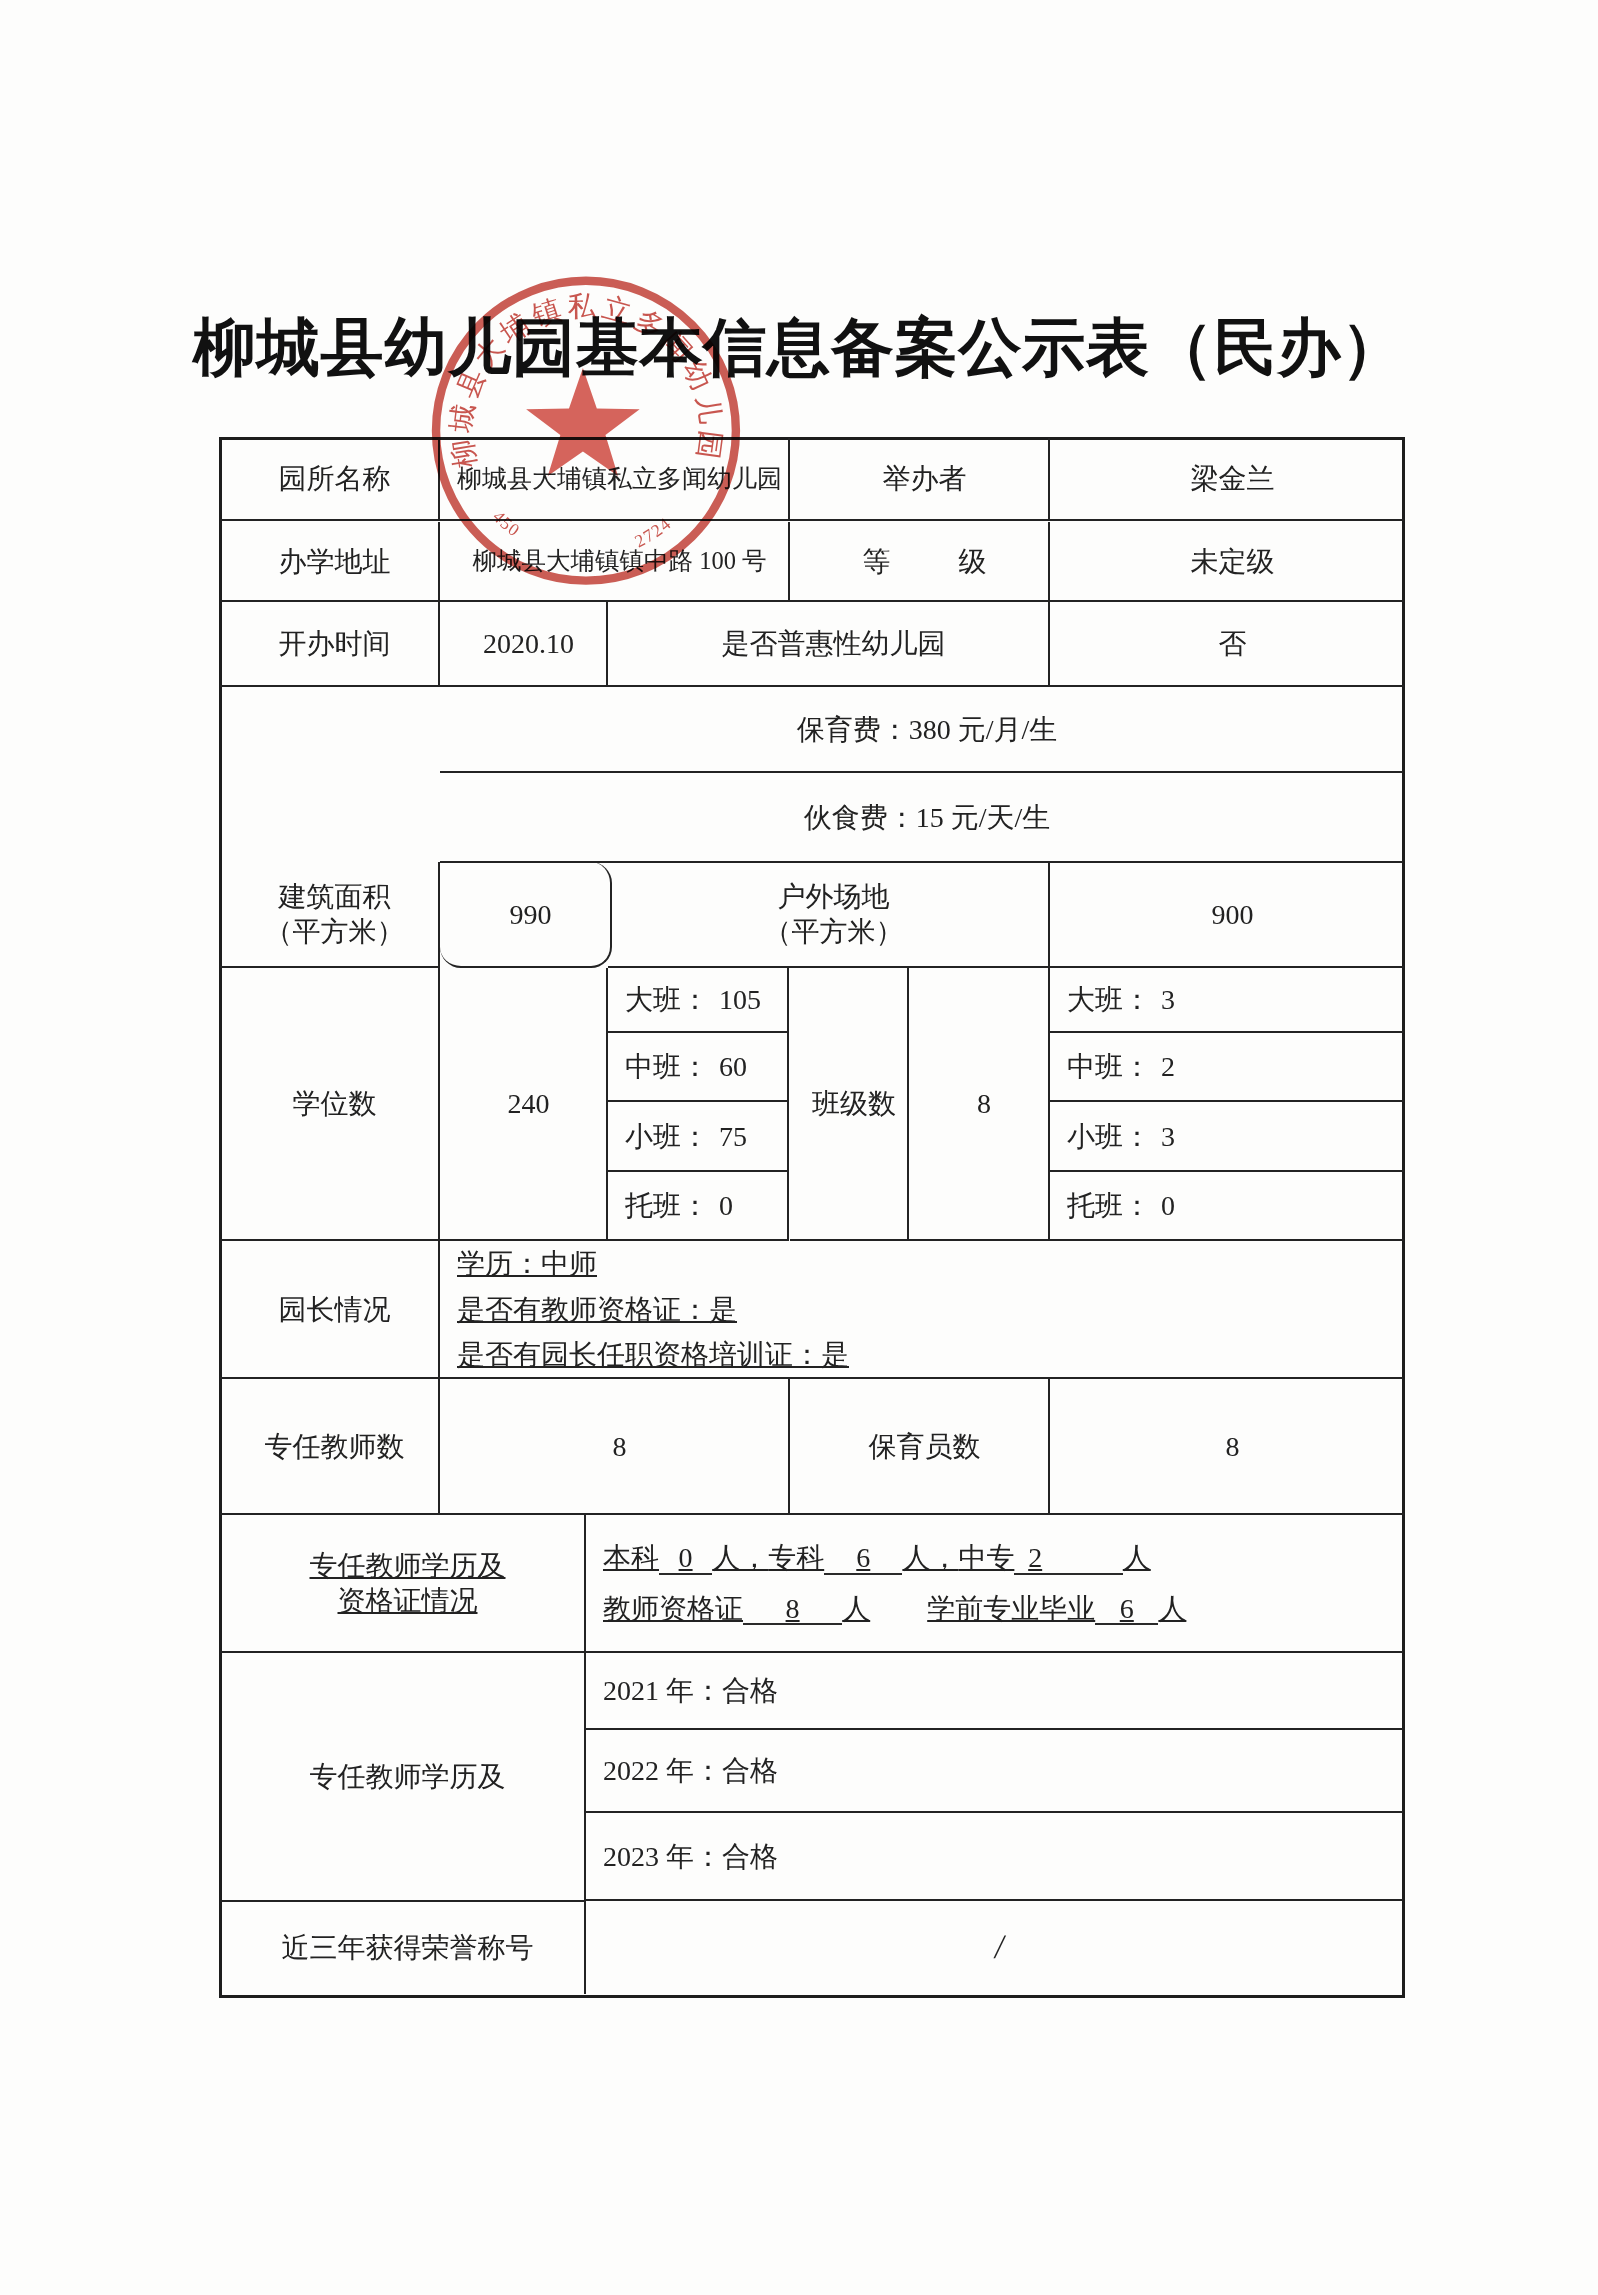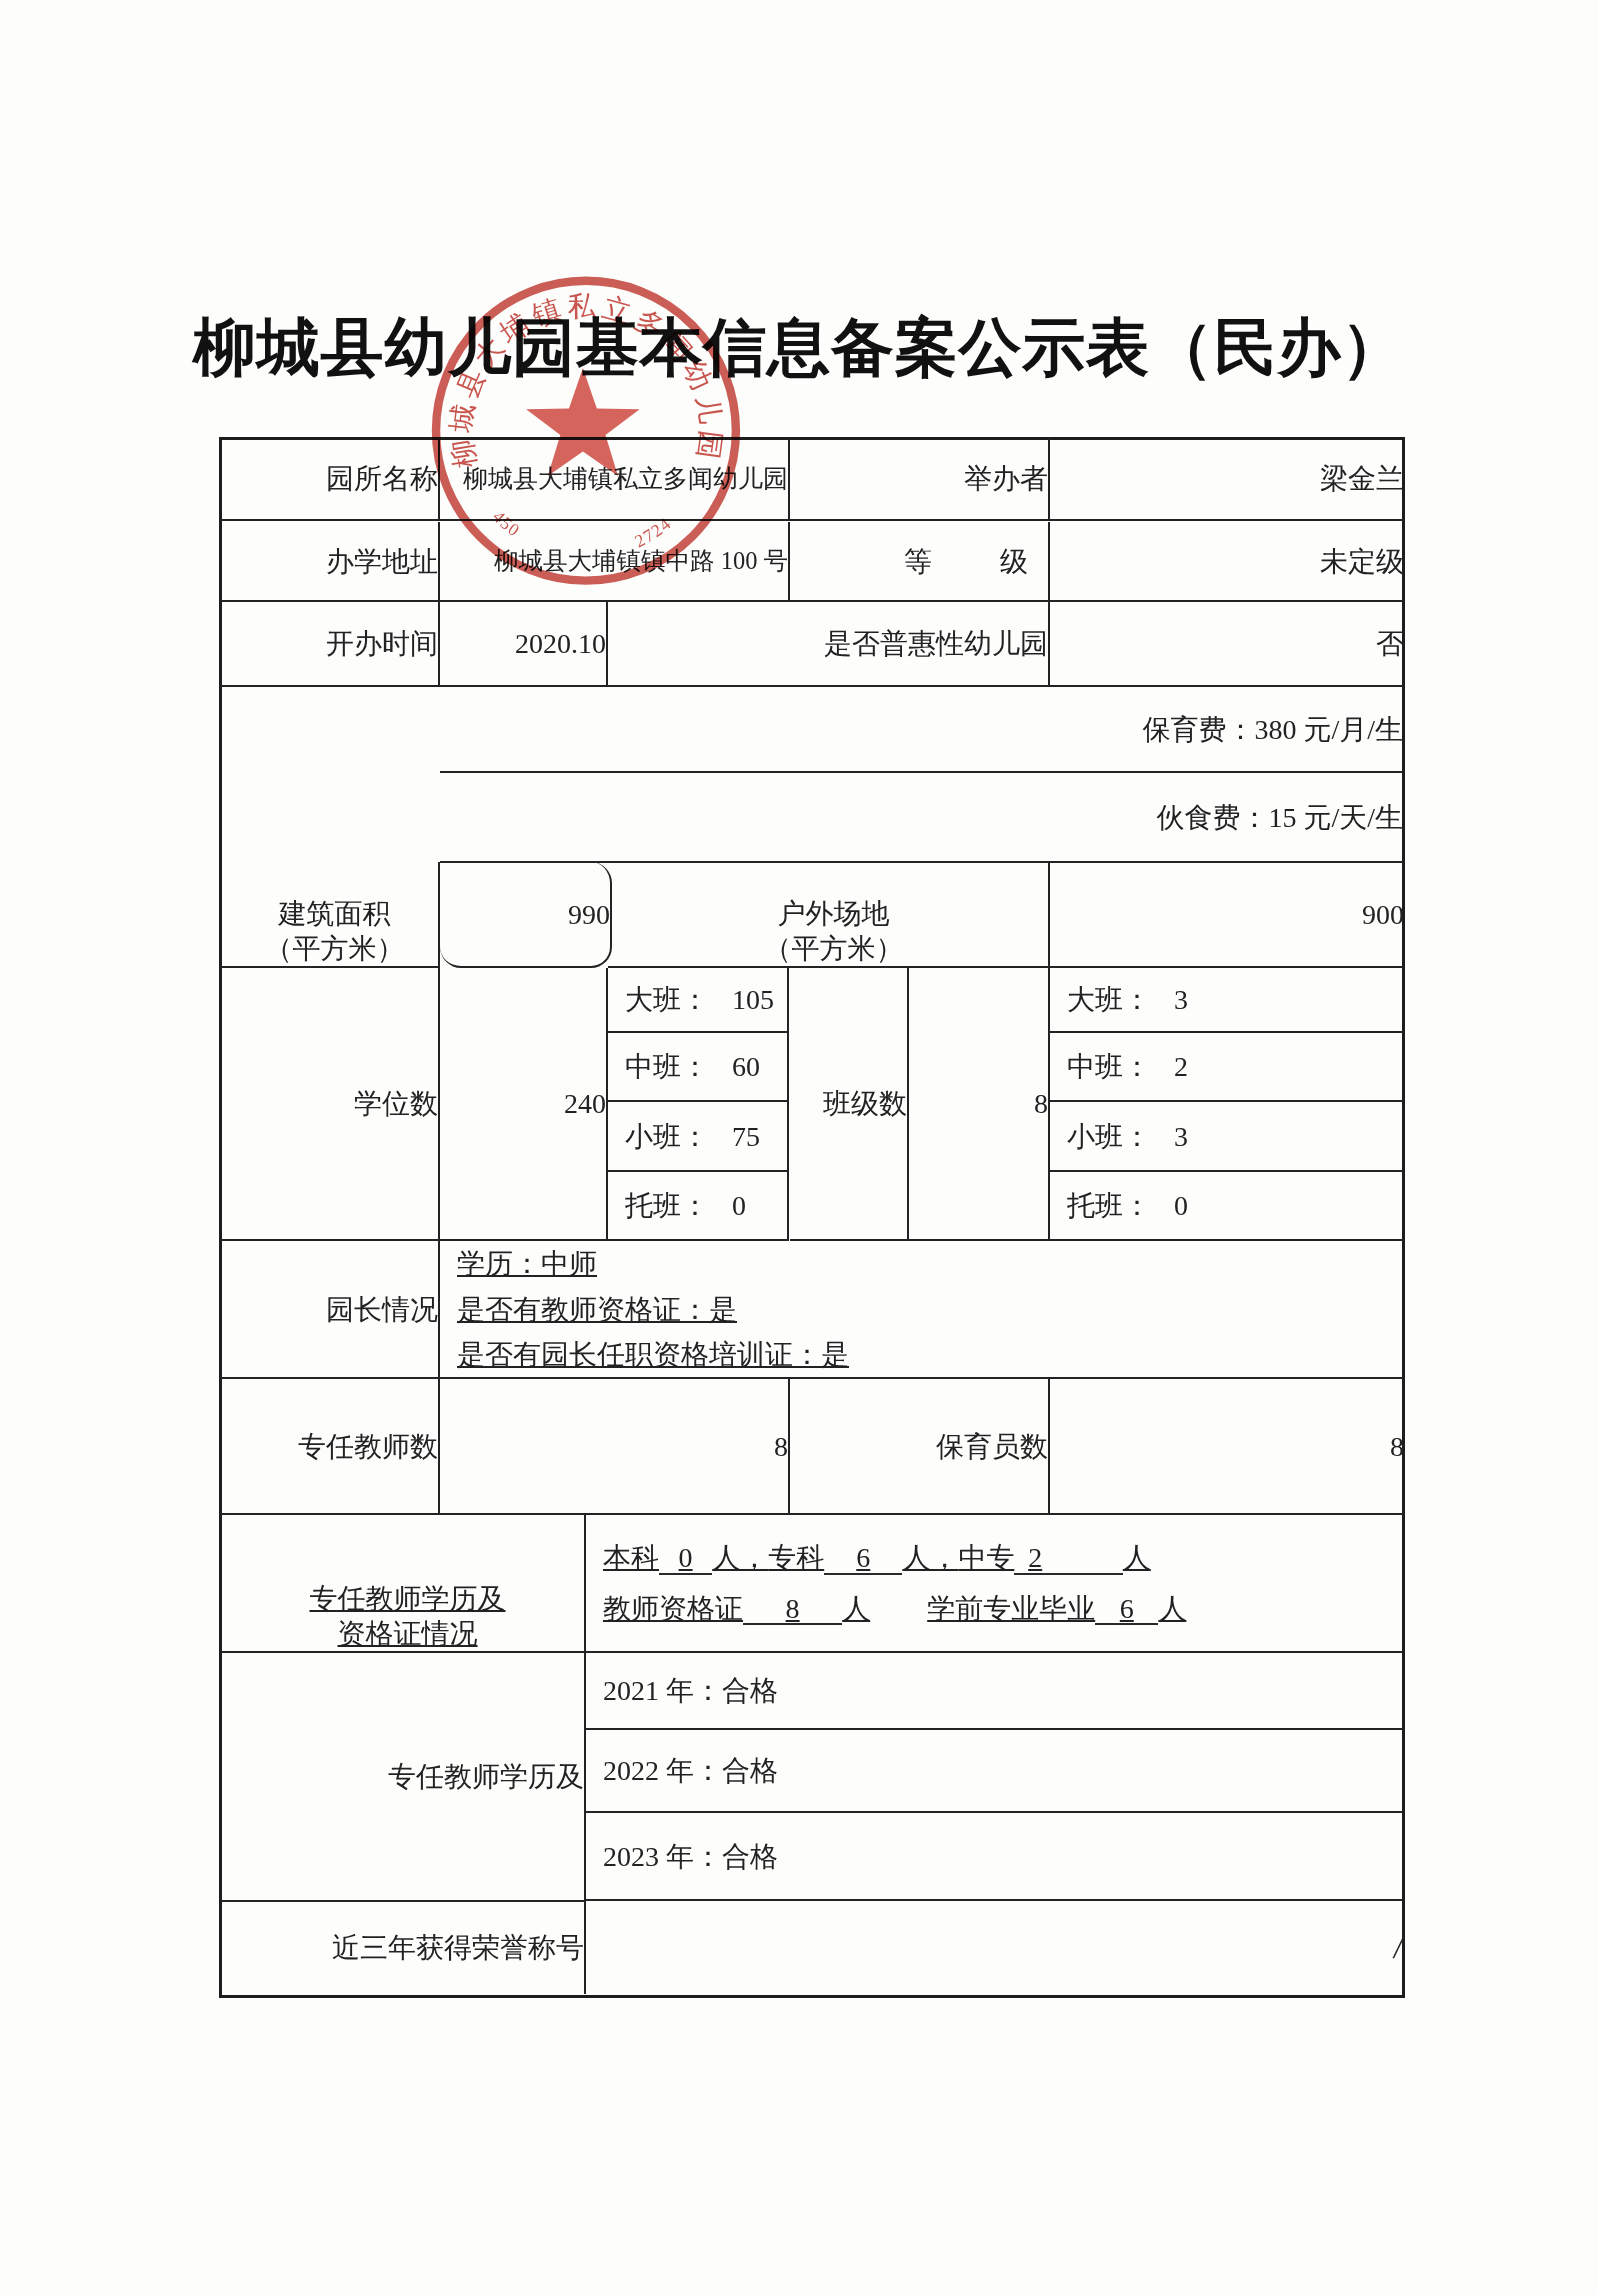--- a/index.html
+++ b/index.html
@@ -19,33 +19,33 @@
     white-space:nowrap;
   }
   .table-frame{
     position:absolute;left:219px;top:437px;width:1186px;height:1561px;
     border:3.1px solid #1d1d1d;box-sizing:border-box;
   }
   .cell{
     position:absolute;box-sizing:border-box;
     border-right:2.3px solid #232323;
     border-bottom:2.3px solid #232323;
-    display:flex;align-items:center;justify-content:flex-end;
+    display:flex;align-items:center;justify-content:center;
     font-size:28px;line-height:1.25;
     text-align:center;
     color:#222;
     padding-left:11px;
   }
   .no-r{border-right:none;}
   .no-b{border-bottom:none;}
   .left{justify-content:flex-start;text-align:left;padding-left:17px;}
   .col{flex-direction:column;}
   .fs33{font-size:25px;}
   .fs32{font-size:24.5px;}
-  .gapsm{gap:23px;align-items:center;}
+  .gapsm{gap:10px;align-items:center;}
   .wide-ls{letter-spacing:20px;text-indent:20px;}
   .lines{display:flex;flex-direction:column;align-items:flex-start;gap:10.7px;text-decoration:underline;}
   .u{
     display:inline-block;text-align:center;
     border-bottom:2.3px solid #2a2a2a;
     padding:0 4.6px;line-height:1.05;
   }
   .qline{display:flex;align-items:baseline;flex-wrap:nowrap;white-space:nowrap;}
   .slash{font-size:34px;transform:skewX(-8deg);}
   .stamp{

